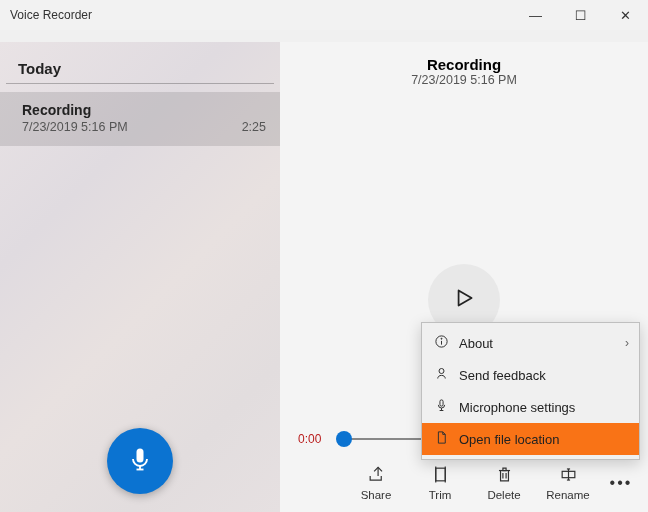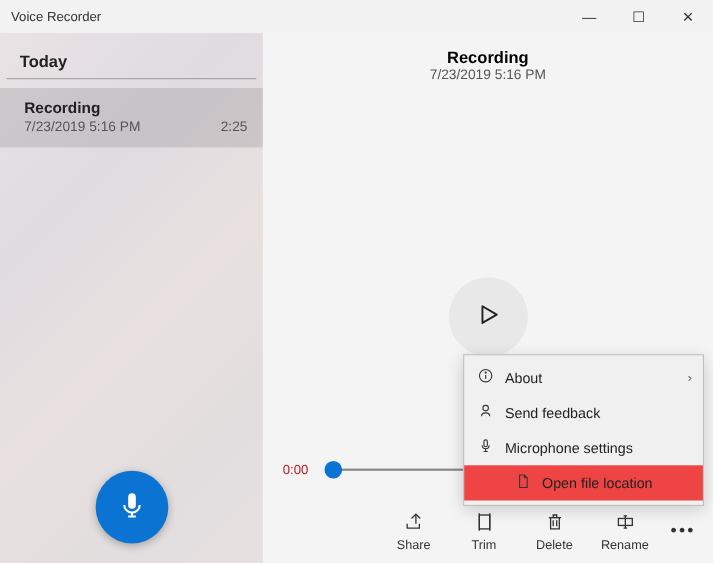--- a/index.html
+++ b/index.html
@@ -2,35 +2,36 @@
 <html><head>
 <meta charset="utf-8">
 <style>
   * { box-sizing: border-box; margin: 0; padding: 0; font-family: "Segoe UI", sans-serif; }
   html, body { width: 648px; height: 512px; overflow: hidden; }
   .window {
     width: 648px; height: 512px;
     background: #f0f0f0;
     display: flex; flex-direction: column;
     position: relative;
+    gap: 12px;
   }
   .titlebar {
     height: 30px; display: flex; align-items: center;
     padding-left: 10px; font-size: 12px; color: #333;
     background: #f2f2f2;
   }
   .titlebar .spacer { flex: 1; }
   .win-controls { display: flex; }
   .win-btn {
     width: 45px; height: 30px; display: flex; align-items: center; justify-content: center;
     font-size: 13px; color: #333;
   }
   .body { flex: 1; display: flex; min-height: 0; }
   .sidebar {
-    width: 239px; position: relative;
+    width: 280px; position: relative;
     background: linear-gradient(135deg, #e9e3e5 0%, #e0dbe0 30%, #e8e1e0 55%, #e2ddde 80%, #e6e0e1 100%);
     display: flex; flex-direction: column;
   }
   .section-header {
     padding: 18px 12px 6px 12px;
     font-size: 15px; font-weight: 600; color: #222;
     border-bottom: 1px solid rgba(0,0,0,0.25);
     margin: 0 6px 8px 6px;
   }
   .rec-item {
@@ -95,21 +96,21 @@
     position: absolute; right: 8px; bottom: 52px; width: 219px;
     background: #f0f0f0; border: 1px solid #bfbfbf;
     box-shadow: 0 4px 14px rgba(0,0,0,0.18);
     padding: 4px 0;
   }
   .ctx-item {
     display:flex; align-items:center; gap:10px;
     padding: 7px 12px; font-size: 13px; color: #222;
     position: relative;
   }
-  .ctx-item.hover { background: #ef4444; justify-content: center; }
+  .ctx-item.hover { background: #f97316; }
   .ctx-item .chev { position:absolute; right:10px; color:#666; font-size:12px; }
   .ctx-item svg { width:15px; height:15px; flex-shrink:0; }
 </style>
 </head>
 <body>
 
 <div class="window">
 
   <div class="titlebar">
     <span>Voice Recorder</span>

